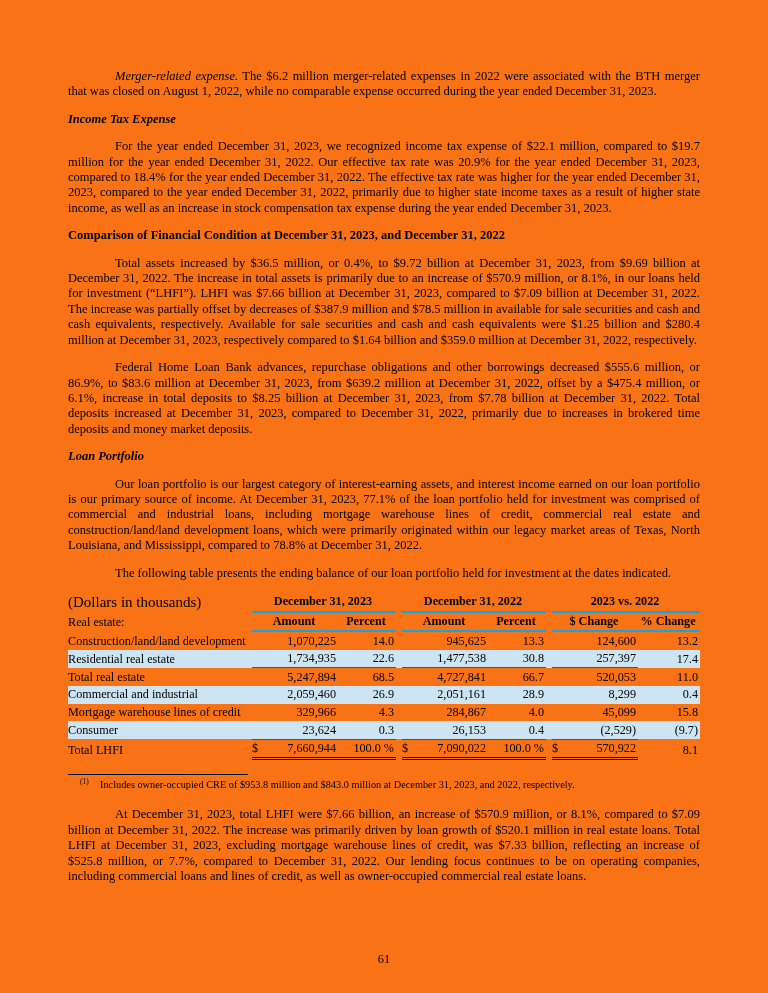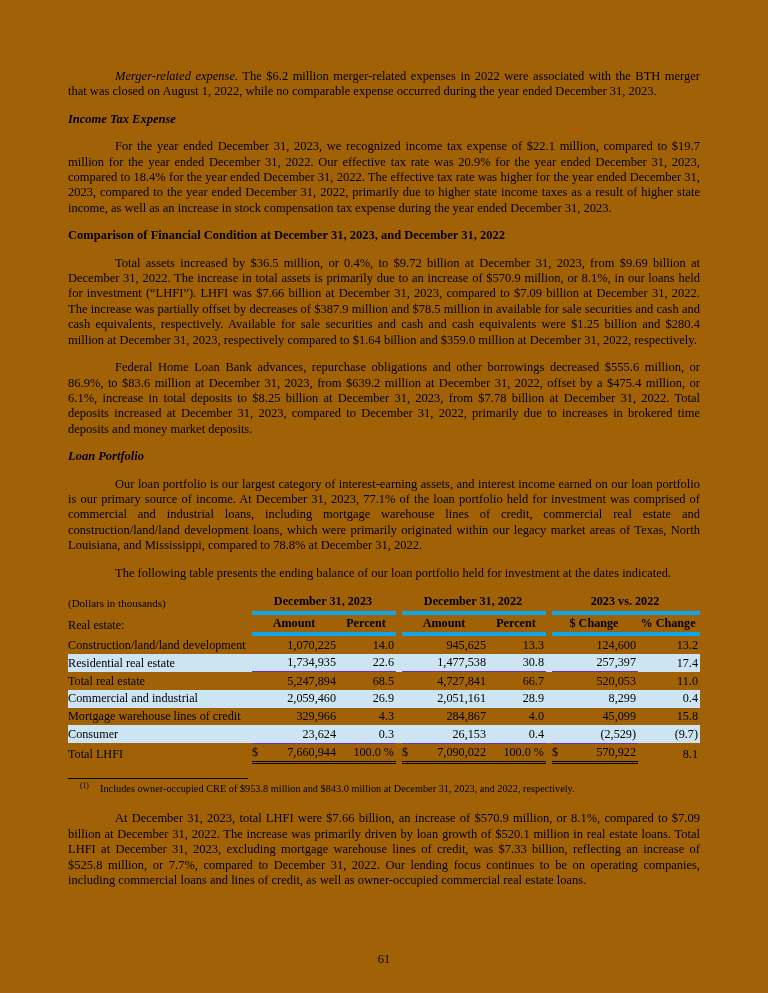--- a/index.html
+++ b/index.html
@@ -1,21 +1,21 @@
 <!DOCTYPE html>
 <html><head>
 <meta charset="utf-8">
 <style>
   html,body { margin:0; padding:0; background:#ffffff; }
   .page {
     position: relative;
     width: 768px;
     height: 993px;
     margin: 0 auto;
-    background: #a16207;
+    background: #f97316;
     box-sizing: border-box;
     padding: 69px 68px 0 68px;
     font-family: "Liberation Serif", "DejaVu Serif", serif;
     font-size: 12.5px;
     line-height: 15.4px;
     color: #000;
   }
   p.body { margin: 0 0 12px 0; text-align: justify; text-indent: 47px; }
   .lead-italic { font-style: italic; }
   h3 { font-size: 12.5px; line-height: 15.4px; margin: 2px 0 12px 0; font-weight: bold; }
@@ -26,22 +26,22 @@
     border-collapse: collapse;
     table-layout: fixed;
     margin: 7px 0 10px 0;
     font-size: 12.2px;
     line-height: 14.6px;
   }
   table.loans td { padding: 1.5px 2px 1.5px 0; vertical-align: bottom; overflow: visible; }
   td.lbl { text-align: left; white-space: nowrap; padding-left: 0; }
   td.ind1 { padding-left: 10px; }
   td.ind2 { padding-left: 28px; }
-  td.meta { font-size: 11px; }
-  td.grp, td.ch { font-weight: bold; text-align: center; border-bottom: 4px solid #0ea5e9; white-space: nowrap; }
+  td.meta { font-size: 15px; }
+  td.grp, td.ch { font-weight: bold; text-align: center; border-bottom: 2px solid #0ea5e9; white-space: nowrap; }
   td.d   { text-align: left; padding-left: 2px; }
   td.num { text-align: right; white-space: nowrap; }
   td.u   { border-bottom: 1px solid #6d28d9; }
   td.uu  { border-bottom: 3px double #000; }
   sup { font-size: 8px; line-height: 0; }
 
   .fn-rule { width: 180px; border-top: 1px solid #000; margin: 14px 0 3px 0; }
   p.footnote { margin: 0 0 16px 12px; font-size: 10.3px; line-height: 13px; text-align: left; text-indent: 0; }
   p.footnote sup { font-size: 7.5px; display: inline-block; width: 20px; }
 

